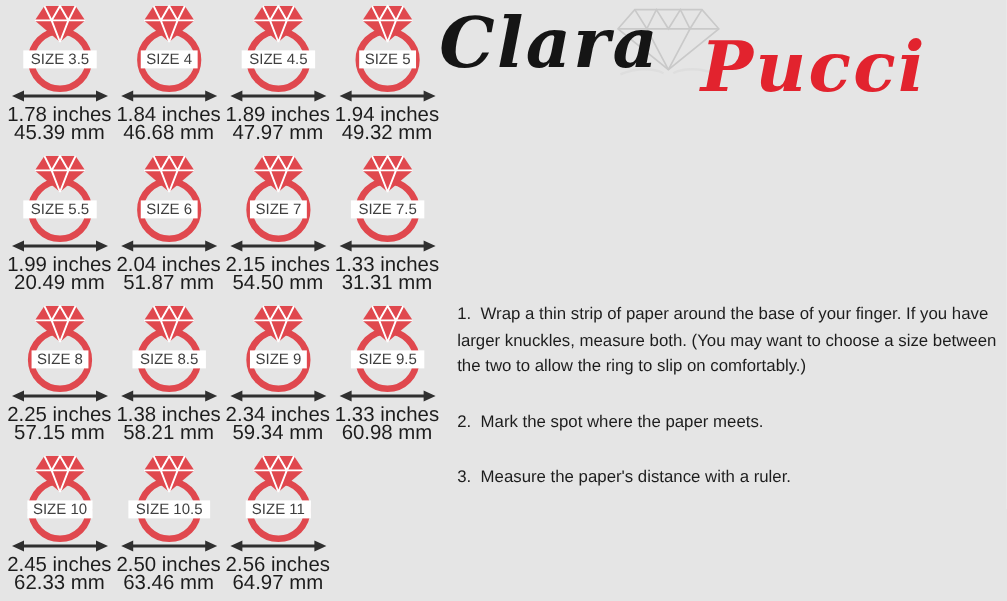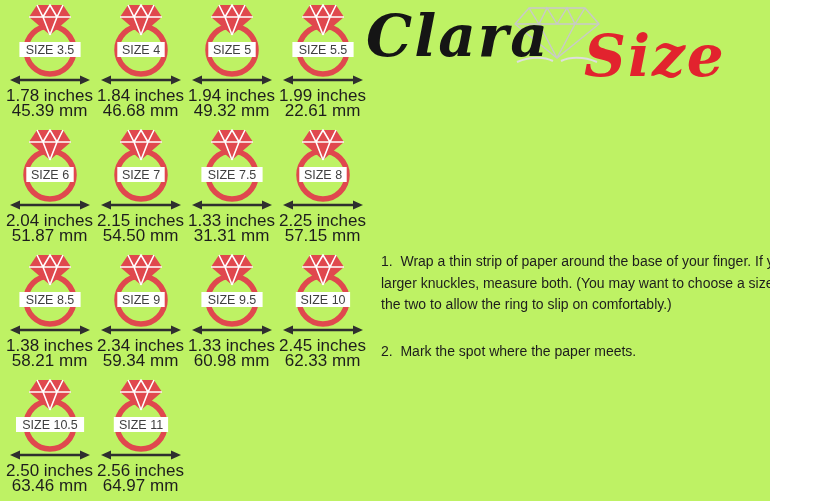--- a/index.html
+++ b/index.html
@@ -6,21 +6,21 @@
     --ring-red:#e0484e;
     --logo-black:#151515;
     --logo-red:#e2232e;
     --text-dark:#1d1d1d;
     --label-gray:#3f3f3f;
     --arrow-black:#2f2f2f;
     --diamond-gray:#c9c9c9;
   }
   html,body{margin:0;padding:0;}
   body{font-family:"Liberation Sans",sans-serif;background:#fff;}
-  .page{position:relative;width:770px;height:501px;background:#bef264;overflow:hidden;}
+  .page{position:relative;width:839px;height:501px;background:#e5e5e5;overflow:hidden;}
 
   
   .ring-grid{
     position:absolute;left:4px;top:4px;
     display:grid;grid-template-columns:repeat(4,91px);grid-auto-rows:125px;
   }
   .ring-cell{display:flex;flex-direction:column;align-items:center;}
   .ring-svg{width:84px;height:84px;display:block;}
   .ring-circle{fill:none;stroke:var(--ring-red);stroke-width:5.5;}
   .ring-diamond{fill:var(--ring-red);}
@@ -89,20 +89,38 @@
         <g>
           <path class="arrow-line" d="M10,76 L74,76"></path>
           <polygon class="arrow-head" points="2,76 12,71.5 12,80.5"></polygon>
           <polygon class="arrow-head" points="82,76 72,71.5 72,80.5"></polygon>
         </g>
       </svg>
       <div class="measure inches">1.84 inches</div>
       <div class="measure mm">46.68 mm</div>
     </div>
 
+    <div class="ring-cell">
+      <svg class="ring-svg" viewBox="0 0 84 84" aria-hidden="true">
+        <circle class="ring-circle" cx="42" cy="46" r="24"></circle>
+        <g>
+          <polygon class="ring-diamond" points="29,1 55,1 63,13 42,31 21,13"></polygon>
+          <path class="ring-diamond-lines" d="M21,13 L63,13 M29,1 L35,13 L42,1 L49,13 L55,1 M35,13 L42,31 M49,13 L42,31"></path>
+        </g>
+        <rect class="ring-label-bg" x="11.4" y="38" width="61.2" height="15"></rect>
+        <text class="ring-label-text" x="42" y="49.5" text-anchor="middle">SIZE 4.5</text>
+        <g>
+          <path class="arrow-line" d="M10,76 L74,76"></path>
+          <polygon class="arrow-head" points="2,76 12,71.5 12,80.5"></polygon>
+          <polygon class="arrow-head" points="82,76 72,71.5 72,80.5"></polygon>
+        </g>
+      </svg>
+      <div class="measure inches">1.89 inches</div>
+      <div class="measure mm">47.97 mm</div>
+    </div>
 
     <div class="ring-cell">
       <svg class="ring-svg" viewBox="0 0 84 84" aria-hidden="true">
         <circle class="ring-circle" cx="42" cy="46" r="24"></circle>
         <g>
           <polygon class="ring-diamond" points="29,1 55,1 63,13 42,31 21,13"></polygon>
           <path class="ring-diamond-lines" d="M21,13 L63,13 M29,1 L35,13 L42,1 L49,13 L55,1 M35,13 L42,31 M49,13 L42,31"></path>
         </g>
         <rect class="ring-label-bg" x="18.3" y="38" width="47.4" height="15"></rect>
         <text class="ring-label-text" x="42" y="49.5" text-anchor="middle">SIZE 5</text>
@@ -125,21 +143,21 @@
         </g>
         <rect class="ring-label-bg" x="11.4" y="38" width="61.2" height="15"></rect>
         <text class="ring-label-text" x="42" y="49.5" text-anchor="middle">SIZE 5.5</text>
         <g>
           <path class="arrow-line" d="M10,76 L74,76"></path>
           <polygon class="arrow-head" points="2,76 12,71.5 12,80.5"></polygon>
           <polygon class="arrow-head" points="82,76 72,71.5 72,80.5"></polygon>
         </g>
       </svg>
       <div class="measure inches">1.99 inches</div>
-      <div class="measure mm">22.61 mm</div>
+      <div class="measure mm">20.49 mm</div>
     </div>
 
     <div class="ring-cell">
       <svg class="ring-svg" viewBox="0 0 84 84" aria-hidden="true">
         <circle class="ring-circle" cx="42" cy="46" r="24"></circle>
         <g>
           <polygon class="ring-diamond" points="29,1 55,1 63,13 42,31 21,13"></polygon>
           <path class="ring-diamond-lines" d="M21,13 L63,13 M29,1 L35,13 L42,1 L49,13 L55,1 M35,13 L42,31 M49,13 L42,31"></path>
         </g>
         <rect class="ring-label-bg" x="18.3" y="38" width="47.4" height="15"></rect>
@@ -327,22 +345,23 @@
     </div>
   </div>
 
   <div class="logo">
     <svg class="logo-diamond" viewBox="0 0 86 60" aria-hidden="true">
       <polygon class="ld-stroke" points="15,3 71,3 85,19 43,53 1,19"></polygon>
       <path class="ld-stroke" d="M1,19 L85,19 M15,3 L25,19 L33,3 L43,19 L53,3 L61,19 L71,3 M25,19 L43,53 M61,19 L43,53"></path>
       <path class="ld-shadow" d="M3,57 C17,51 31,52 39,56 M47,56 C55,52 69,51 83,57"></path>
     </svg>
     <span class="logo-word logo-clara">Clara</span>
-    <span class="logo-word logo-pucci">Size</span>
+    <span class="logo-word logo-pucci">Pucci</span>
   </div>
 
 
   <div class="instructions">
     <p>1.  Wrap a thin strip of paper around the base of your finger. If you have larger knuckles, measure both. (You may want to choose a size between the two to allow the ring to slip on comfortably.)</p>
     <p>2.  Mark the spot where the paper meets.</p>
+    <p>3.  Measure the paper's distance with a ruler.</p>
   </div>
 
 </div>
 
 </body></html>

